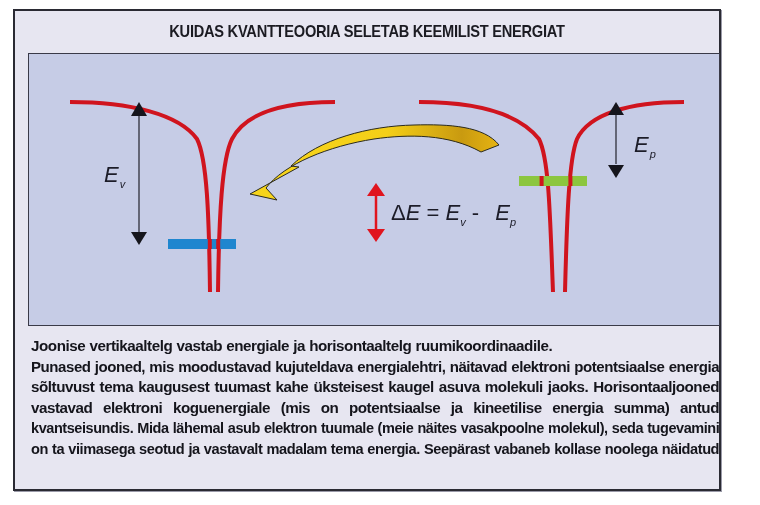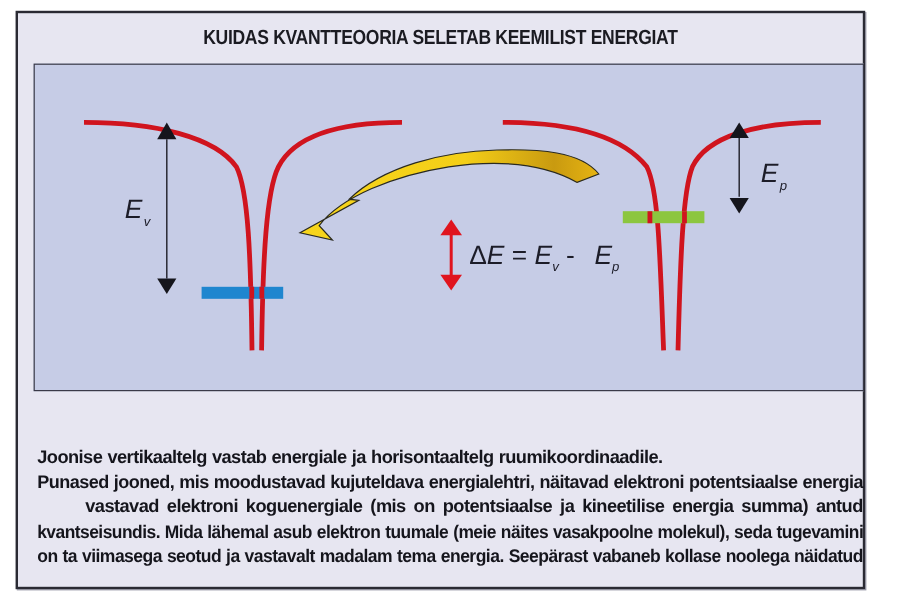--- a/index.html
+++ b/index.html
@@ -25,21 +25,21 @@
   .diagram svg { position: absolute; left: 0; top: 0; }
   .caption {
     position: absolute; left: 16px; top: 325px; width: 688px;
     font-family: "Liberation Sans Narrow", "Liberation Sans", sans-serif;
     font-size: 15.2px; line-height: 20.5px; color: #15151c; font-weight: bold;
   }
   .caption .line {
     display: block; white-space: nowrap; text-align: justify; text-align-last: justify;
     transform-origin: left center;
   }
-  .caption .line.last { text-align-last: left; margin-top: 36px; }
+  .caption .line.last { text-align-last: left; }
   .eq-inline {
     font-family: "Liberation Sans", sans-serif; font-style: italic; font-weight: normal;
     font-size: 16px; color: #15151c;
   }
   .eq-inline sub { font-size: 9px; vertical-align: -4px; }
   .cond { letter-spacing: -0.45px; word-spacing: 0.5px; }
 </style>
 </head>
 <body>
 
@@ -108,17 +108,18 @@
         <polygon points="347,188 338,175 356,175" fill="#e0141e"></polygon>
       </g>
 
       <text x="362" y="166" font-family="Liberation Sans, sans-serif" font-size="22" fill="#1c1c28"><tspan>Δ</tspan><tspan font-style="italic">E</tspan><tspan> = </tspan><tspan font-style="italic">E</tspan><tspan dy="6" font-size="11" font-style="italic">v</tspan><tspan dy="-6" xml:space="preserve"> -  </tspan><tspan dx="4" font-style="italic">E</tspan><tspan dy="6" font-size="11" font-style="italic">p</tspan></text>
     </svg>
   </div>
 
   <div class="caption">
     <span class="line last cond" style="display: block; text-align-last: left;">Joonise vertikaaltelg vastab energiale ja horisontaaltelg ruumikoordinaadile.</span>
     <span class="line cond" style="display: block; text-align-last: left; transform: scaleX(0.989928); width: 695px;">Punased jooned, mis moodustavad kujuteldava energialehtri, näitavad elektroni potentsiaalse energia</span>
-    <span class="line cond" style="display: block; text-align-last: justify; margin-left: 40px;">vastavad elektroni koguenergiale (mis on potentsiaalse ja kineetilise energia summa) antud</span>
+    <span class="line cond" style="display: block; text-align-last: justify;">sõltuvust tema kaugusest tuumast kahe üksteisest kaugel asuva molekuli jaoks. Horisontaaljooned</span>
+    <span class="line cond" style="display: block; text-align-last: justify;">vastavad elektroni koguenergiale (mis on potentsiaalse ja kineetilise energia summa) antud</span>
     <span class="line cond" style="display: block; text-align-last: left; transform: scaleX(0.95423); width: 721px;">kvantseisundis. Mida lähemal asub elektron tuumale (meie näites vasakpoolne molekul), seda tugevamini</span>
     <span class="line cond" style="display: block; text-align-last: left; transform: scaleX(0.960894); width: 716px;">on ta viimasega seotud ja vastavalt madalam tema energia. Seepärast vabaneb kollase noolega näidatud</span>
   </div>
 </div>
 
 </body></html>

